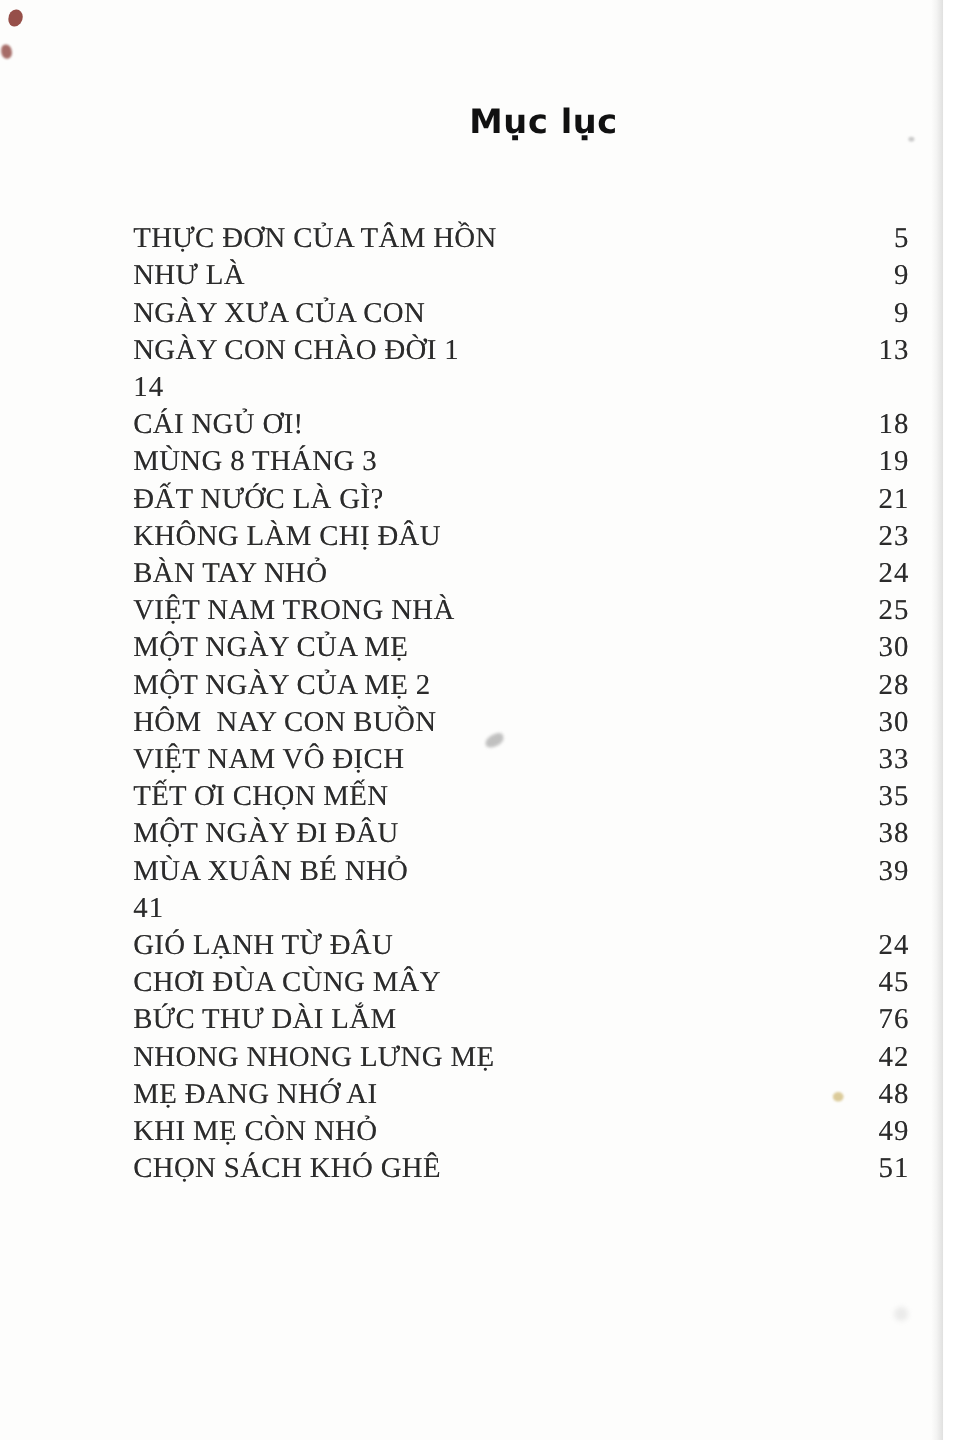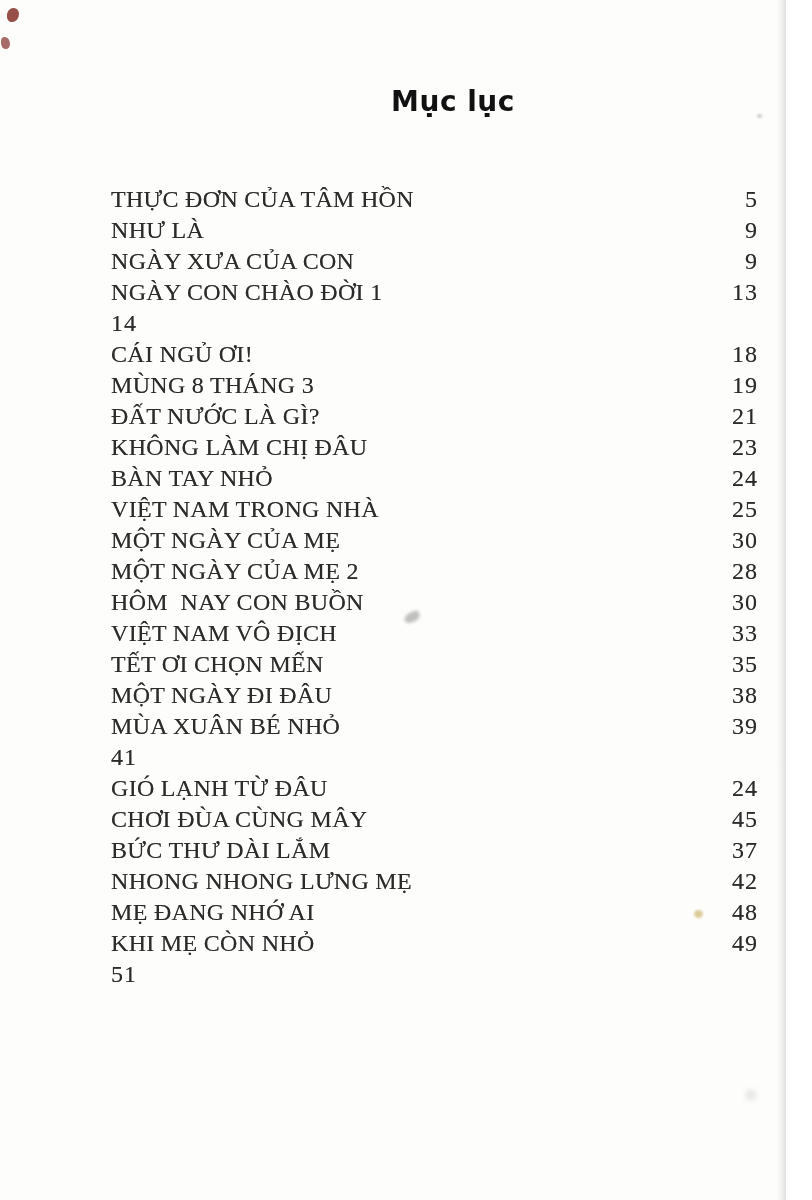--- a/index.html
+++ b/index.html
@@ -181,35 +181,36 @@
       <div class="toc-row">
         <span class="toc-label">GIÓ LẠNH TỪ ĐÂU</span>
         <span class="toc-page">24</span>
       </div>
       <div class="toc-row">
         <span class="toc-label">CHƠI ĐÙA CÙNG MÂY</span>
         <span class="toc-page">45</span>
       </div>
       <div class="toc-row">
         <span class="toc-label">BỨC THƯ DÀI LẮM</span>
-        <span class="toc-page">37</span>
+        <span class="toc-page">76</span>
       </div>
       <div class="toc-row">
         <span class="toc-label">NHONG NHONG LƯNG MẸ</span>
         <span class="toc-page">42</span>
       </div>
       <div class="toc-row">
         <span class="toc-label">MẸ ĐANG NHỚ AI</span>
         <span class="toc-page">48</span>
       </div>
       <div class="toc-row">
         <span class="toc-label">KHI MẸ CÒN NHỎ</span>
         <span class="toc-page">49</span>
       </div>
       <div class="toc-row">
+        <span class="toc-label">CHỌN SÁCH KHÓ GHÊ</span>
         <span class="toc-page">51</span>
       </div>
     </div>
 
   <div class="speck smudge-gray"></div>
   <div class="speck speck-yellow"></div>
   <div class="speck speck-dot"></div>
   <div class="speck speck-bottom"></div>
   <div class="edge-shade"></div>
 

